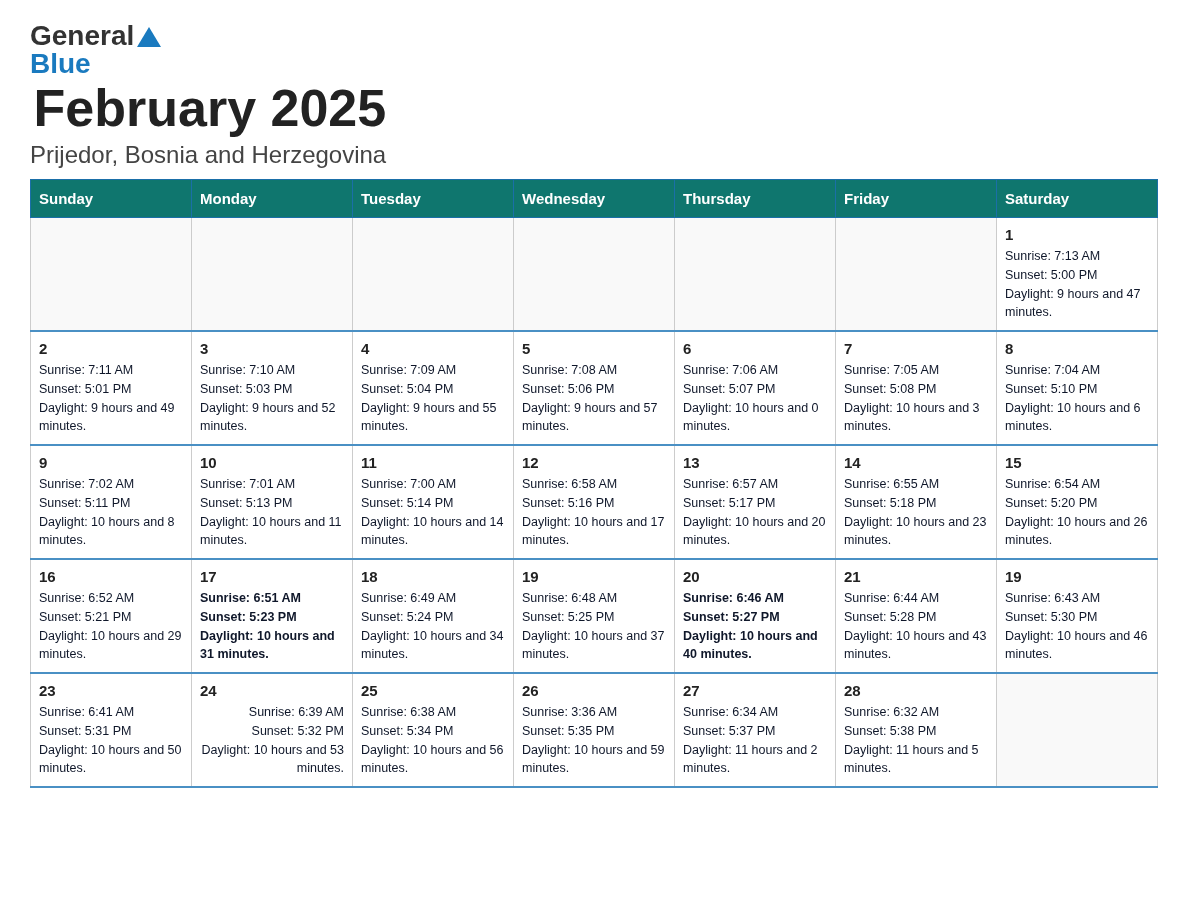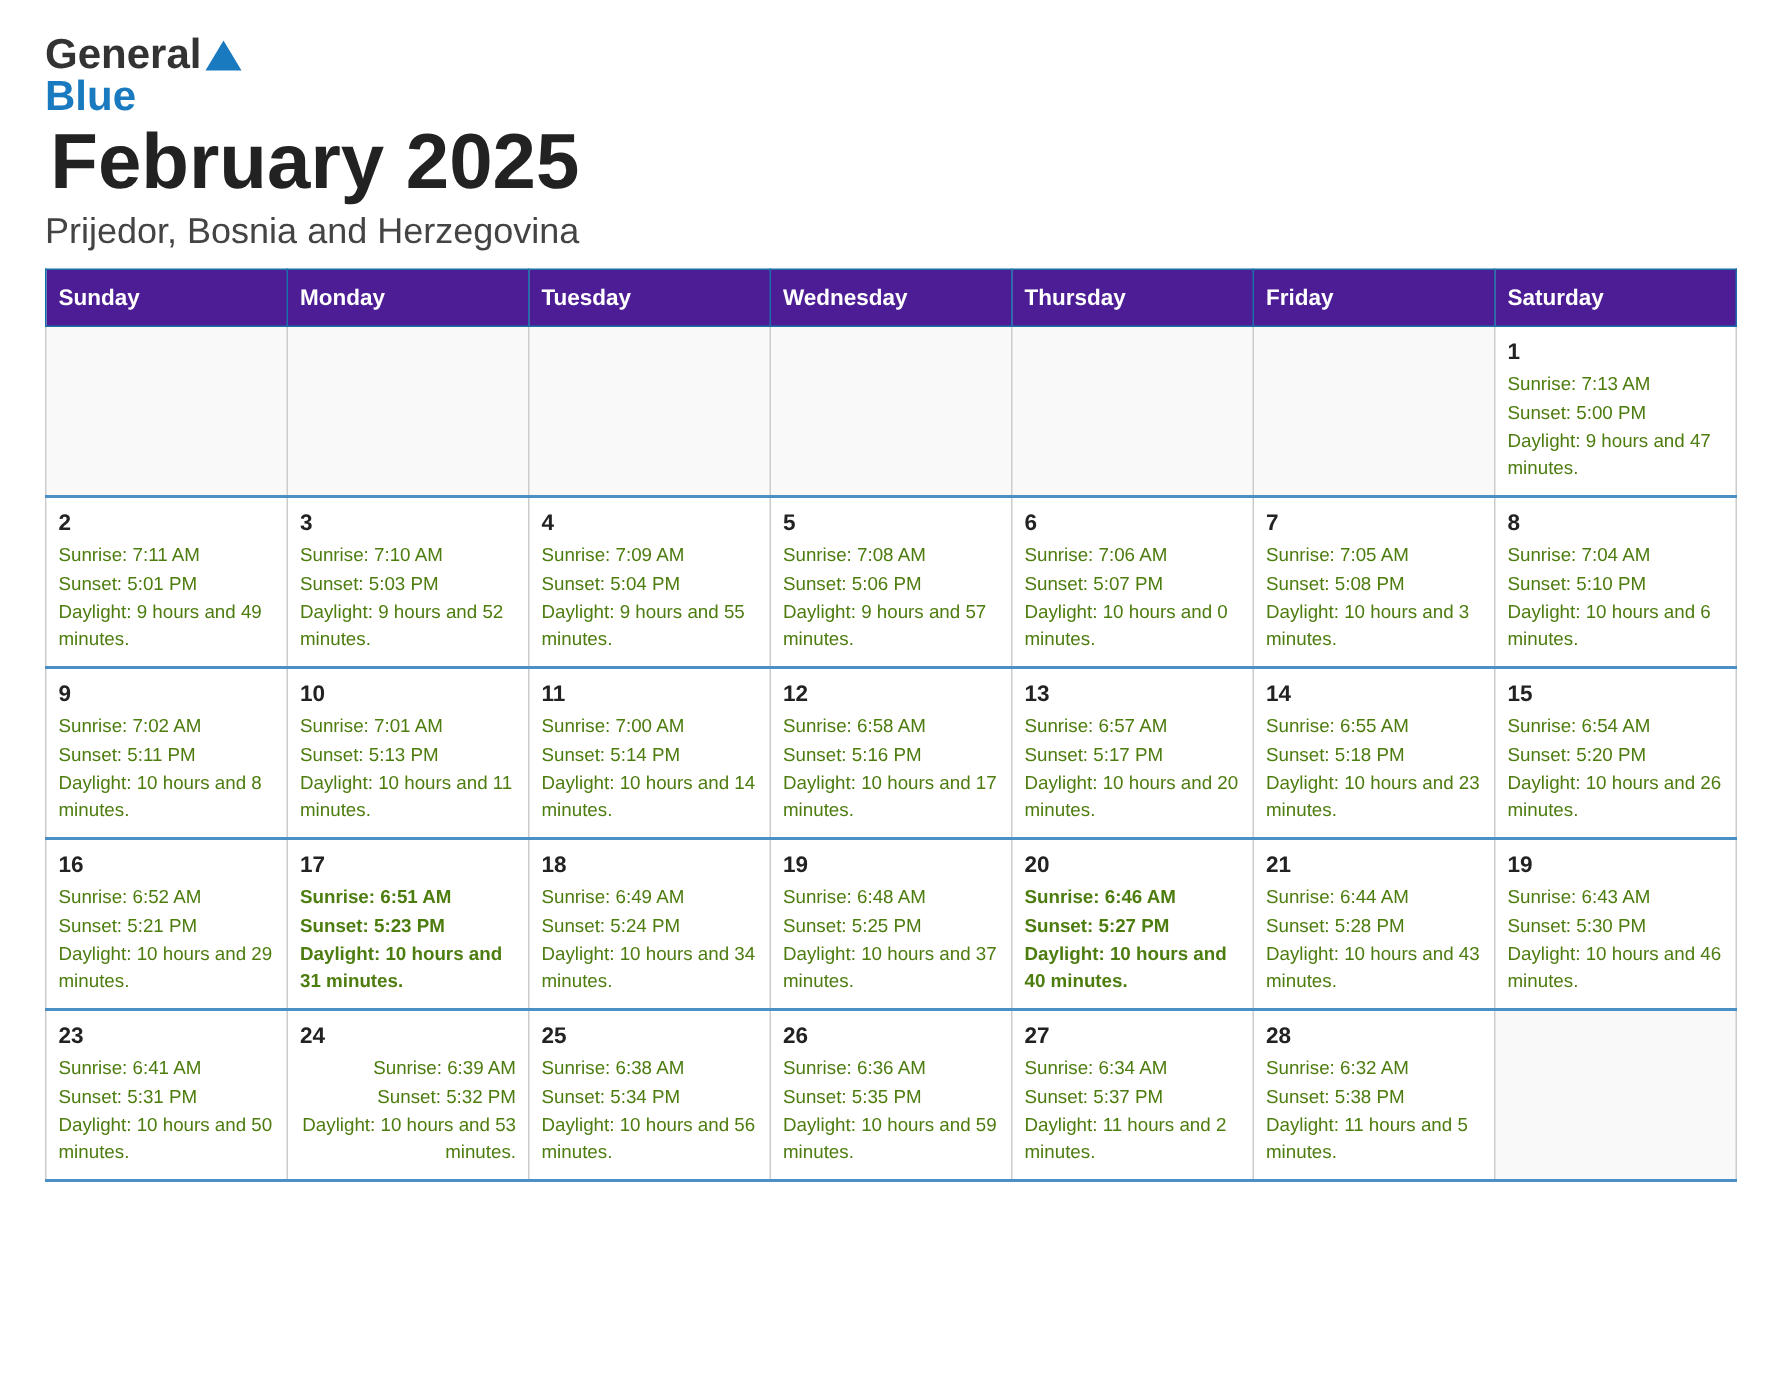--- a/index.html
+++ b/index.html
@@ -54,21 +54,21 @@
       font-weight: normal;
       color: #444;
       margin-top: 4px;
     }
     table {
       width: 100%;
       border-collapse: collapse;
       margin-top: 10px;
     }
     thead tr th {
-      background-color: #4c1d95;
+      background-color: #0f766e;
       color: #fff;
       font-size: 15px;
       font-weight: bold;
       padding: 10px 8px;
       text-align: left;
       border: 1px solid #1a6fa8;
     }
     tbody tr {
       border-bottom: 2px solid #4a90c4;
     }
@@ -87,21 +87,21 @@
       border-left: 1px solid #ccc;
     }
     .day-num {
       font-size: 15px;
       font-weight: bold;
       display: block;
       margin-bottom: 4px;
     }
     .day-info {
       font-size: 12.5px;
-      color: #4d7c0f;
+      color: #0f172a;
       line-height: 1.5;
     }
     .empty-cell {
       background: #f9f9f9;
     }
     .logo-wrapper {
       display: flex;
       flex-direction: column;
       align-items: flex-start;
     }
@@ -300,21 +300,21 @@
 Daylight: 10 hours and 53 minutes.</div>
         </td>
         <td>
           <span class="day-num">25</span>
           <div class="day-info" style="white-space: pre-line;">Sunrise: 6:38 AM
 Sunset: 5:34 PM
 Daylight: 10 hours and 56 minutes.</div>
         </td>
         <td>
           <span class="day-num">26</span>
-          <div class="day-info" style="white-space: pre-line;">Sunrise: 6:36 AM
+          <div class="day-info" style="white-space: pre-line;">Sunrise: 3:36 AM
 Sunset: 5:35 PM
 Daylight: 10 hours and 59 minutes.</div>
         </td>
         <td>
           <span class="day-num">27</span>
           <div class="day-info" style="white-space: pre-line;">Sunrise: 6:34 AM
 Sunset: 5:37 PM
 Daylight: 11 hours and 2 minutes.</div>
         </td>
         <td>

